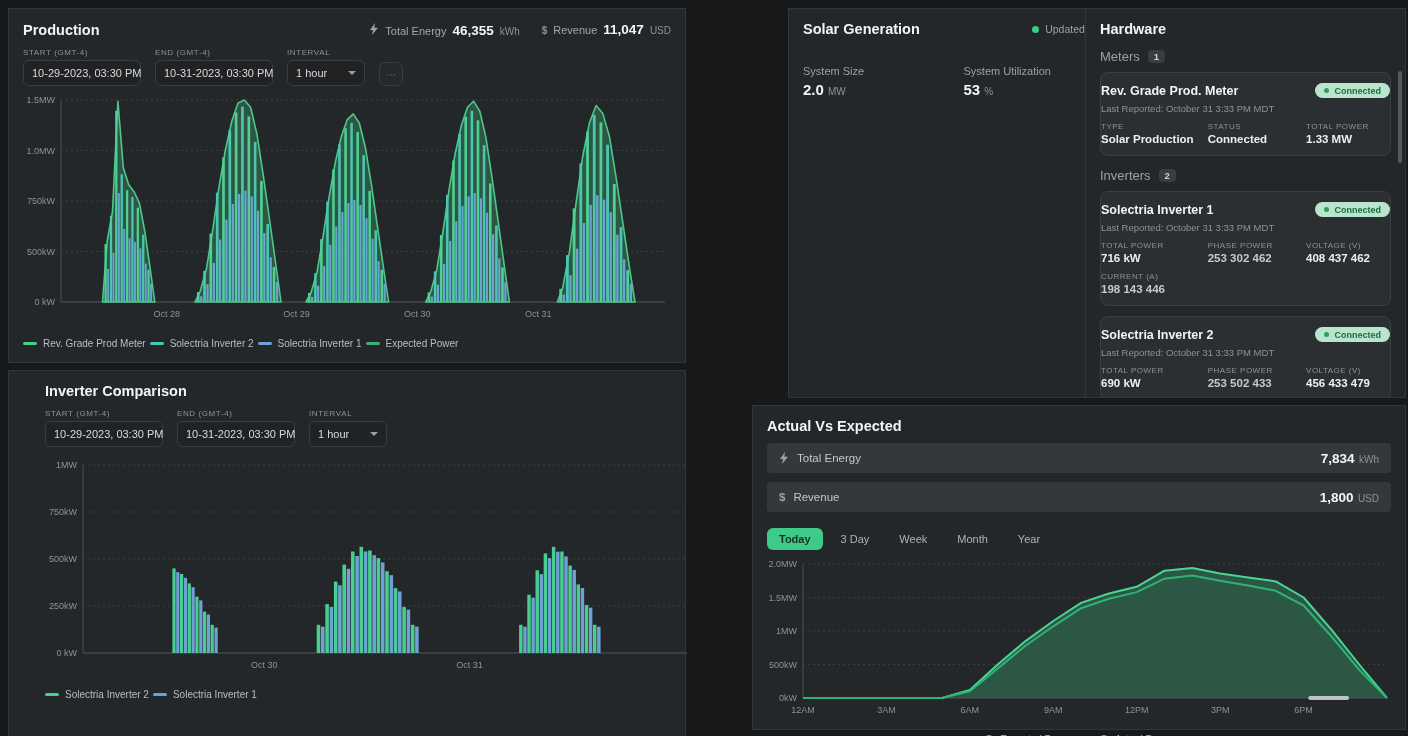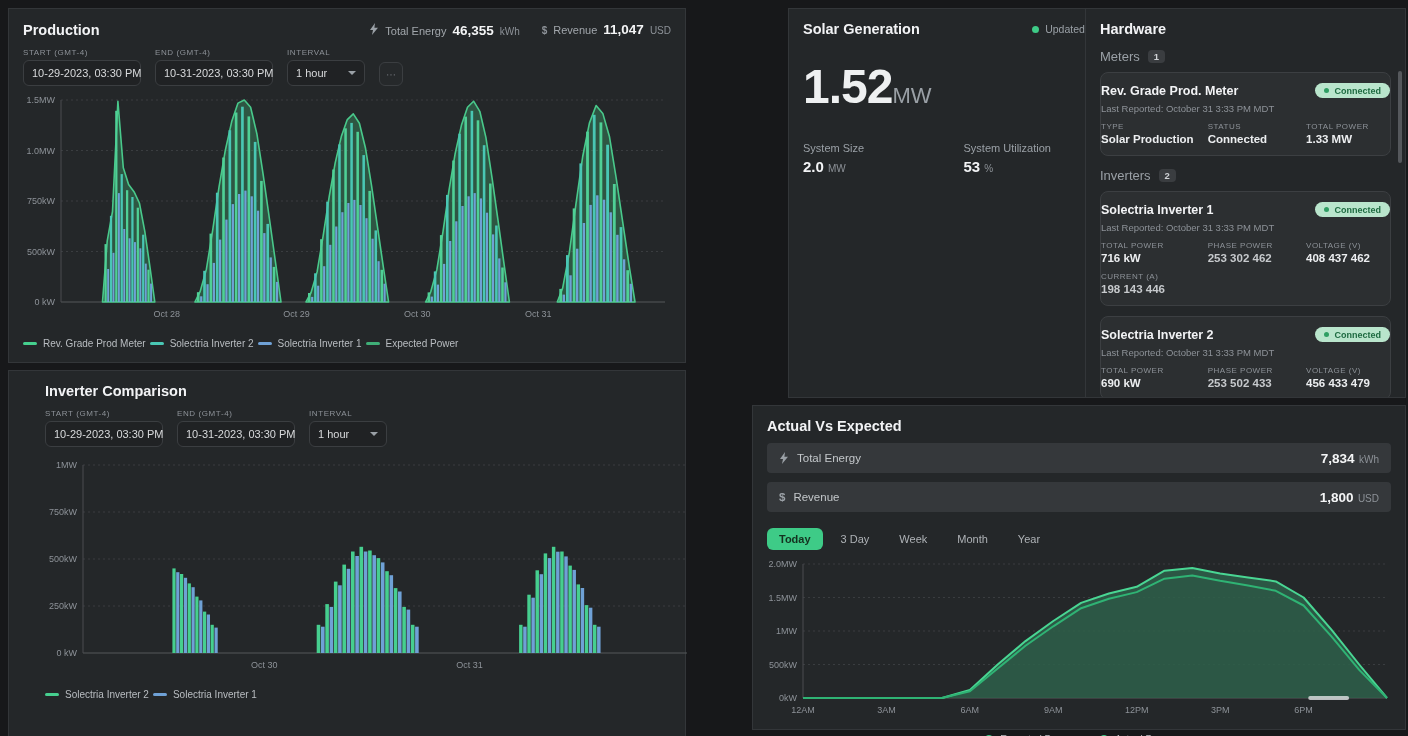--- a/index.html
+++ b/index.html
@@ -376,23 +376,20 @@
 </div>
 
 <div class="panel" id="solar-generation">
   <div class="panel-header">
     <div class="panel-title">Solar Generation</div>
     <div class="updated">
       <span class="green-dot"></span>
       <span>Updated 2:30PM</span>
     </div>
   </div>
-  <div class="big-value">
-    <span class="big-num">1.52</span><span class="big-unit">MW</span>
-  </div>
   <div class="sg-stats">
     <div class="sg-stat">
       <div class="sg-label">System Size</div>
       <div class="sg-value"><span>2.0</span> <span class="stat-unit">MW</span></div>
     </div>
     <div class="sg-stat">
       <div class="sg-label">System Utilization</div>
       <div class="sg-value"><span>53</span> <span class="stat-unit">%</span></div>
     </div>
   </div>

